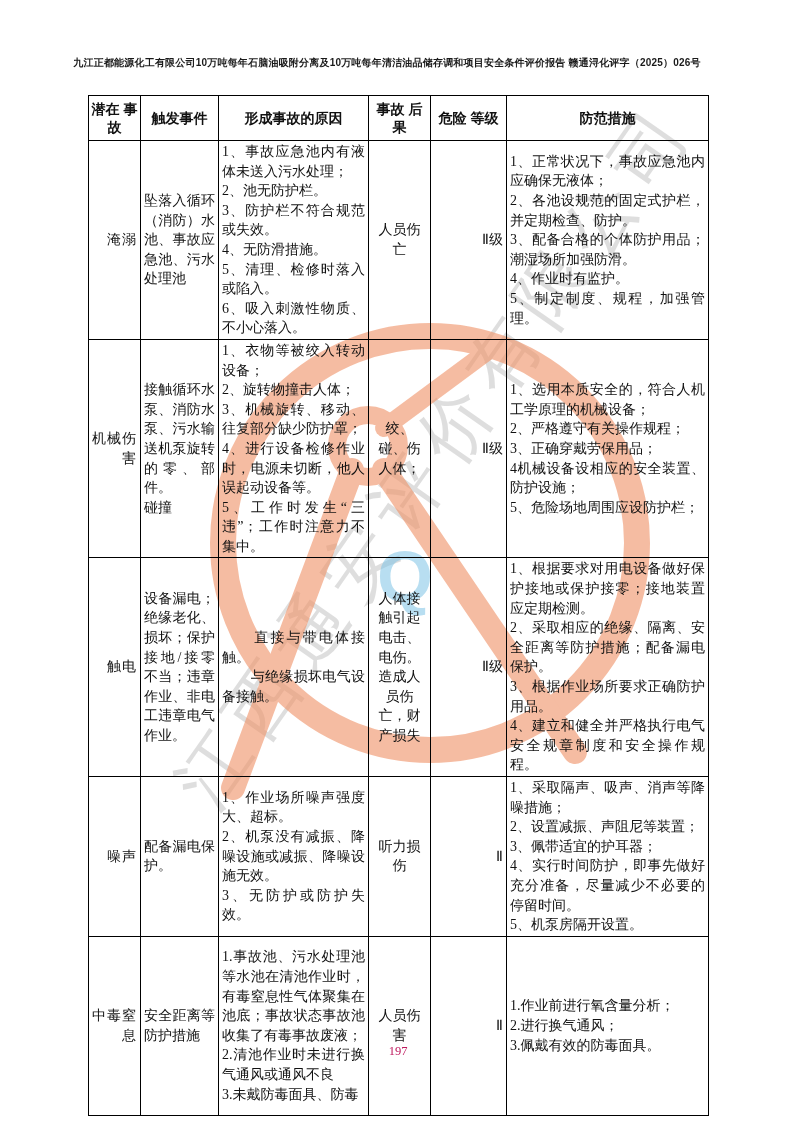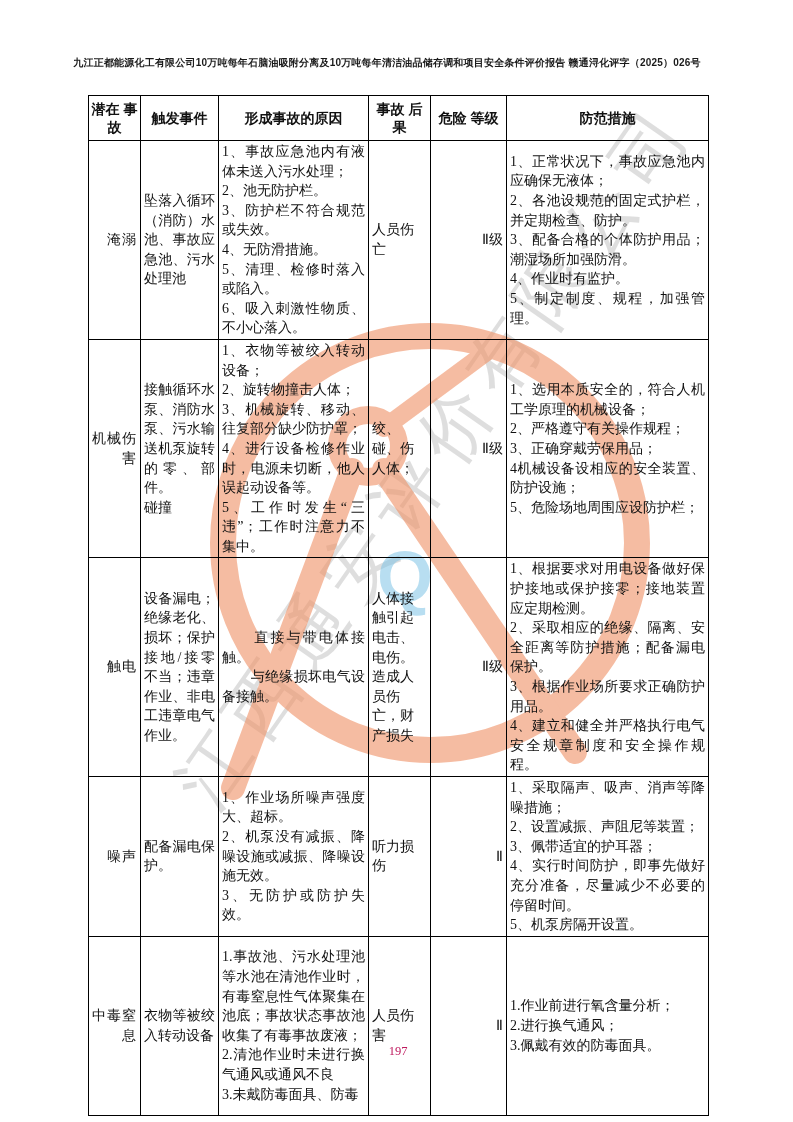--- a/index.html
+++ b/index.html
@@ -38,21 +38,21 @@
   }
   table.hazard th {
     font-family:"Liberation Sans", sans-serif; font-weight:bold;
     font-size:14px; line-height:1.3; text-align:center; padding:1px 2px;
     white-space:normal;
   }
   table.hazard td { font-size:14px; line-height:1.40; padding:1px 3px; }
   td.c-hazard { text-align:right; font-size:15px; letter-spacing:1px; }
   td.c-trigger { text-align:justify; }
   td.c-causes  { text-align:justify; }
-  td.c-conseq  { text-align:left; }
+  td.c-conseq  { text-align:center; }
   td.c-level   { text-align:right; font-size:14.5px; }
   td.c-measures{ text-align:justify; }
   
   .page-number {
     position:absolute; left:88px; top:1044px; width:620px; text-align:center;
     font-size:12.5px; color:#be185d;
   }
 </style>
 </head>
 <body>
@@ -155,21 +155,21 @@
         <td class="c-conseq">听力损伤</td>
         <td class="c-level">Ⅱ</td>
         <td class="c-measures">1、采取隔声、吸声、消声等降噪措施；
 2、设置减振、声阻尼等装置；
 3、佩带适宜的护耳器；
 4、实行时间防护，即事先做好充分准备，尽量减少不必要的停留时间。
 5、机泵房隔开设置。</td>
       </tr>
       <tr style="height:179px">
         <td class="c-hazard">中毒窒息</td>
-        <td class="c-trigger">衣物等被绞入转动设备</td>
+        <td class="c-trigger">安全距离等防护措施</td>
         <td class="c-causes">1.事故池、污水处理池等水池在清池作业时，有毒窒息性气体聚集在池底；事故状态事故池收集了有毒事故废液；
 2.清池作业时未进行换气通风或通风不良
 3.未戴防毒面具、防毒</td>
         <td class="c-conseq">人员伤害</td>
         <td class="c-level">Ⅱ</td>
         <td class="c-measures">1.作业前进行氧含量分析；
 2.进行换气通风；
 3.佩戴有效的防毒面具。</td>
       </tr>
     </tbody>

